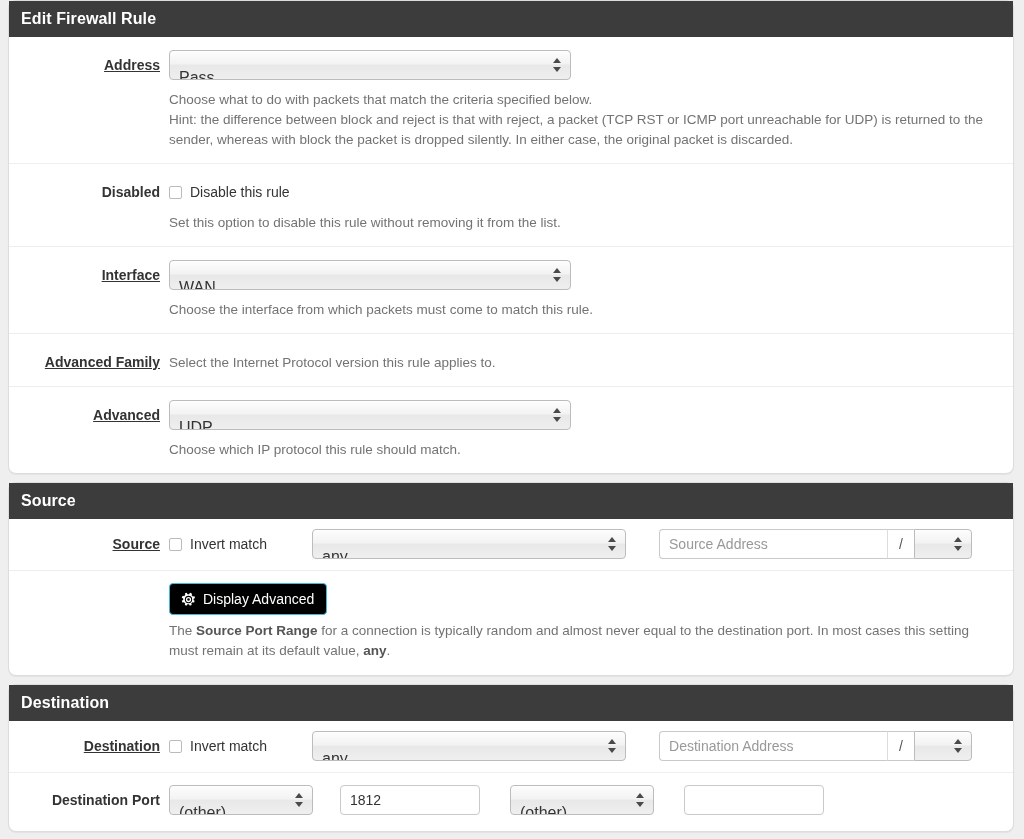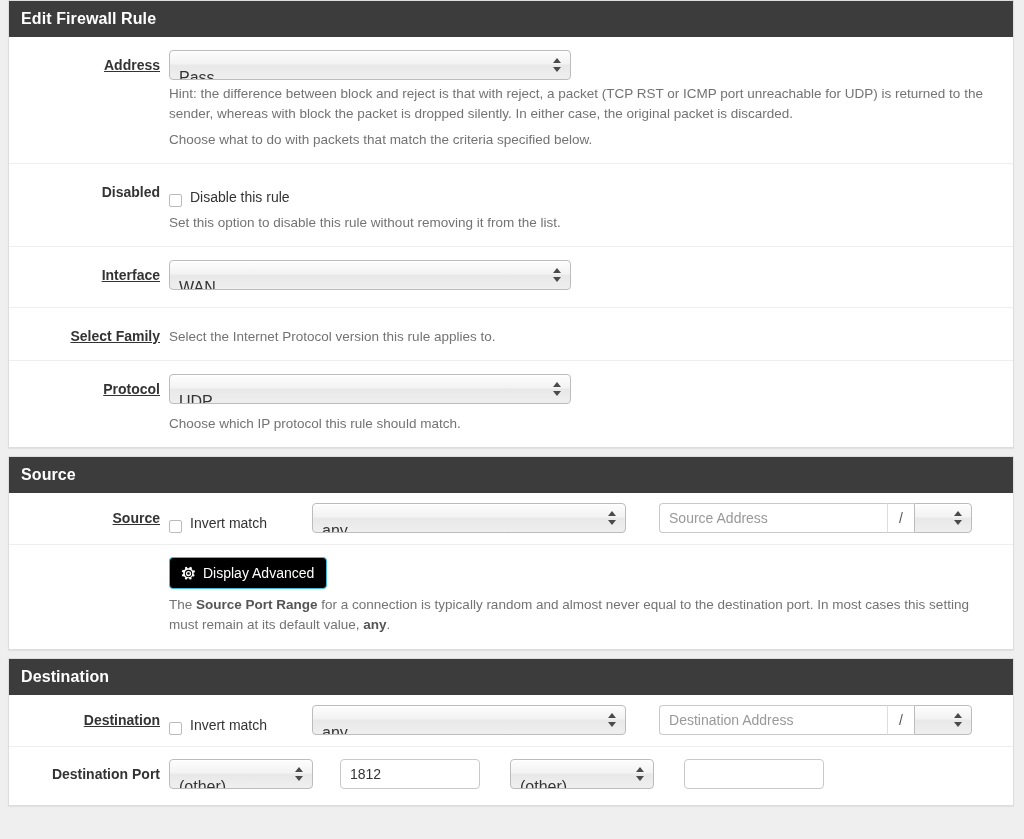--- a/index.html
+++ b/index.html
@@ -11,21 +11,21 @@
     -webkit-font-smoothing: antialiased;
   }
   body { overflow: hidden; }
 
   .page { width: 1024px; padding: 0 10px 0 8px; }
 
   
   .panel {
     background: #fff;
     border: 1px solid #ddd;
-    border-radius: 0;
+    border-radius: 8px;
     margin-bottom: 8px;
     box-shadow: 0 1px 1px rgba(0,0,0,.05);
   }
   .panel-heading {
     background: #3c3c3c;
     color: #fff;
     padding: 8px 12px;
     font-size: 16px;
     font-weight: bold;
     letter-spacing: .1px;
@@ -120,21 +120,21 @@
     padding: 0 11px;
     border: 1px solid #c9c9c9;
     border-left: 1px solid #ddd;
     border-right: none;
     background: #fff;
     color: #555;
     font-size: 14px;
   }
 
   
-  .cbx-line { display: flex; align-items: flex-end; height: 30px; }
+  .cbx-line { display: flex; align-items: center; height: 30px; }
   .cbx {
     width: 13px; height: 13px;
     border: 1px solid #bbb;
     border-radius: 2px;
     background: #fff;
     display: inline-block;
     margin-right: 8px;
     flex: 0 0 auto;
   }
   .cbx-text { font-size: 14px; color: #333; line-height: 19px; }
@@ -186,22 +186,22 @@
 
       <div class="form-group">
         <div class="ctl-label">
           <span class="u">Address</span>
         </div>
         <div class="ctl-body">
           <div class="sel w-action">
             <span>Pass</span>
             <span class="arrows"></span>
           </div>
+          <div class="help">Choose what to do with packets that match the criteria specified below.</div>
           <div class="help" style="margin-top:0">Hint: the difference between block and reject is that with reject, a packet (TCP RST or ICMP port unreachable for UDP) is returned to the sender, whereas with block the packet is dropped silently. In either case, the original packet is discarded.</div>
-          <div class="help">Choose what to do with packets that match the criteria specified below.</div>
         </div>
       </div>
 
       <div class="form-group">
         <div class="ctl-label">
           <span>Disabled</span>
         </div>
         <div class="ctl-body">
           <label class="cbx-line">
             <span class="cbx"></span>
@@ -213,35 +213,36 @@
 
       <div class="form-group">
         <div class="ctl-label">
           <span class="u">Interface</span>
         </div>
         <div class="ctl-body">
           <div class="sel w-action">
             <span>WAN</span>
             <span class="arrows"></span>
           </div>
+          <div class="help">Choose the interface from which packets must come to match this rule.</div>
         </div>
       </div>
 
       <div class="form-group">
         <div class="ctl-label">
-          <span class="u">Select Family</span>
+          <span class="u">Advanced Family</span>
         </div>
         <div class="ctl-body">
           <div class="help">Select the Internet Protocol version this rule applies to.</div>
         </div>
       </div>
 
       <div class="form-group last">
         <div class="ctl-label">
-          <span class="u">Protocol</span>
+          <span class="u">Advanced</span>
         </div>
         <div class="ctl-body">
           <div class="sel w-action">
             <span>UDP</span>
             <span class="arrows"></span>
           </div>
           <div class="help">Choose which IP protocol this rule should match.</div>
         </div>
       </div>
 

